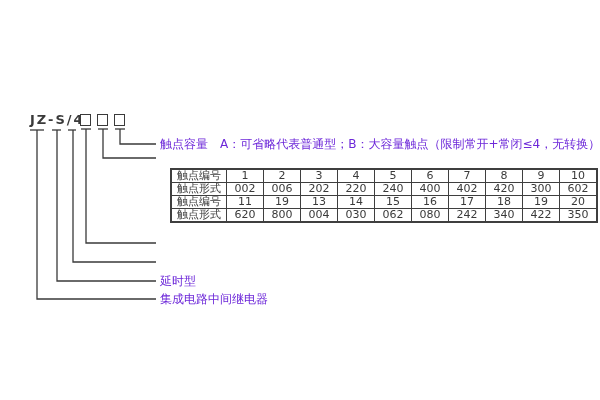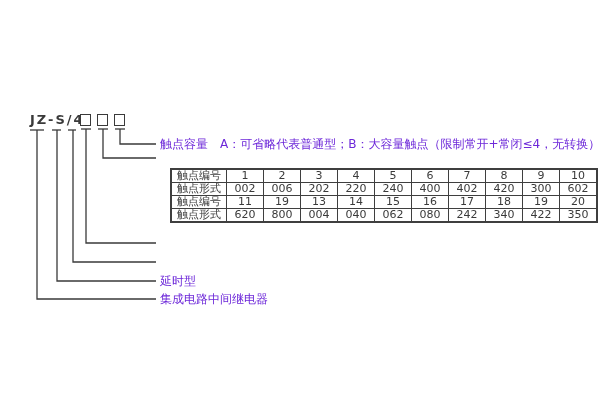--- a/index.html
+++ b/index.html
@@ -126,21 +126,21 @@
           <td>17</td>
           <td>18</td>
           <td>19</td>
           <td>20</td>
         </tr>
         <tr>
           <th>触点形式</th>
           <td>620</td>
           <td>800</td>
           <td>004</td>
-          <td>040</td>
+          <td>030</td>
           <td>062</td>
           <td>080</td>
           <td>242</td>
           <td>340</td>
           <td>422</td>
           <td>350</td>
         </tr>
       </tbody>
   </table>
 

